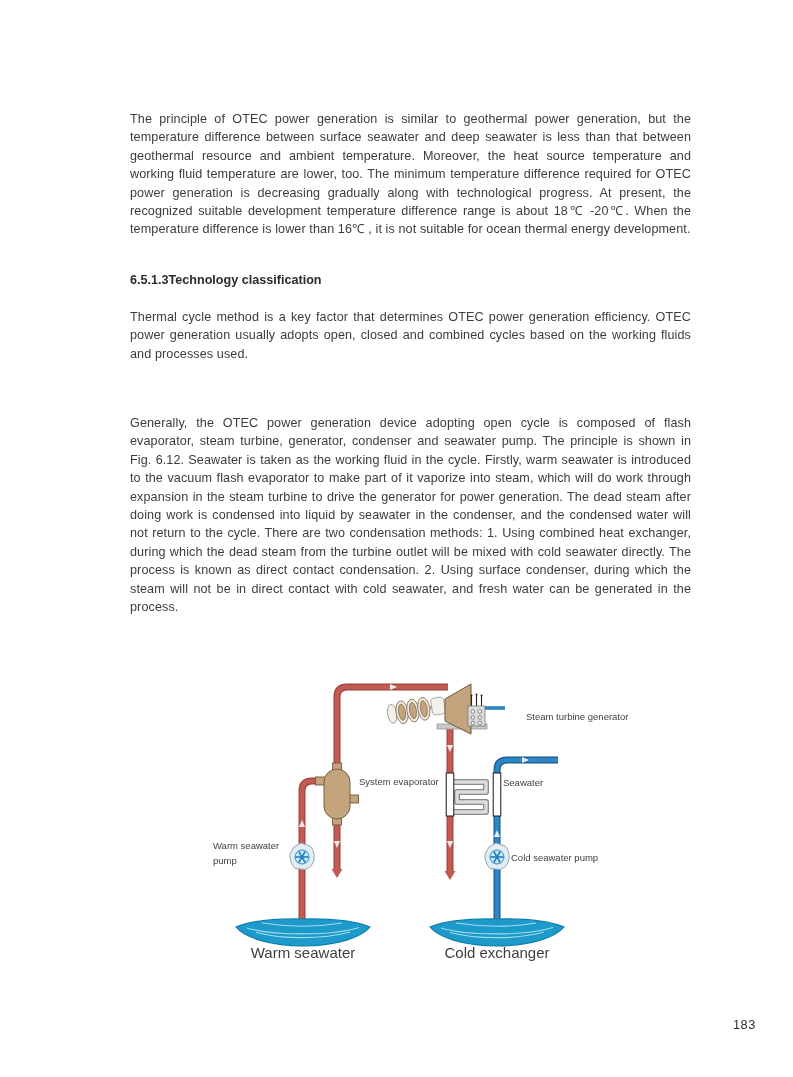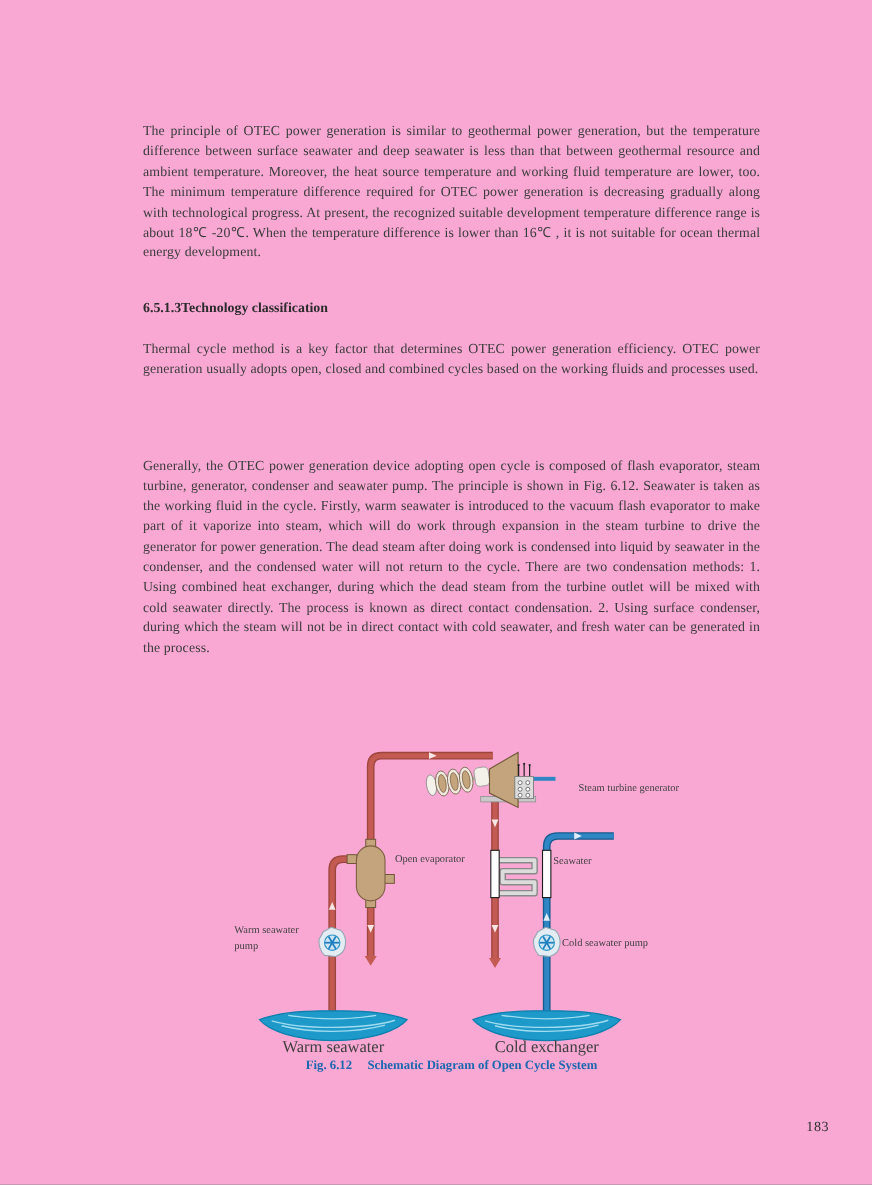--- a/index.html
+++ b/index.html
@@ -1,20 +1,20 @@
 <!DOCTYPE html>
 <html><head>
 <meta charset="utf-8">
 <style>
   html,body{margin:0;padding:0;background:#888;}
   .page{
     position:relative;
     width:793px;height:1077px;
-    background:#f9a8d4;
-    font-family:Liberation Serif, serif;
+    background:#ffffff;
+    font-family:Liberation Sans, sans-serif;
     color:#3c3c3c;
     overflow:hidden;
   }
   .textblock{
     position:absolute;left:130px;width:561px;
     font-size:12.6px;line-height:18.4px;
     text-align:justify;text-justify:inter-word;
     color:#3c3c3c;
     letter-spacing:.1px;
   }
@@ -180,26 +180,23 @@
         <polygon points="446.9,176 453.1,176 450,183"></polygon>
         <polygon points="333.9,176 340.1,176 337,183"></polygon>
         <polygon points="298.9,162 305.1,162 302,155"></polygon>
         <polygon points="493.9,172 500.1,172 497,165"></polygon>
         <polygon points="522,91.9 522,98.1 529,95"></polygon>
       </g>
     </svg>
   </div>
 
   <div class="fig-label" style="left:489px;top:710px;margin-left:37px;">Steam turbine generator</div>
-  <div class="fig-label" style="left:359px;top:775px;">Open evaporator</div>
+  <div class="fig-label" style="left:359px;top:775px;">System evaporator</div>
   <div class="fig-label" style="left:503px;top:776px;">Seawater</div>
   <div class="fig-label wrap" style="left:213px;top:839px;width:76px;">Warm seawater pump</div>
   <div class="fig-label" style="left:511px;top:851px;">Cold seawater pump</div>
   <div class="pool-label" style="left:238px;top:944px;width:130px;">Warm seawater</div>
   <div class="pool-label" style="left:432px;top:944px;width:130px;">Cold exchanger</div>
 
-  <div class="caption">
-    <span class="cap-label">Fig. 6.12</span><span>Schematic Diagram of Open Cycle System</span>
-  </div>
 
   <div class="page-number">183</div>
 
 </div>
 
 </body></html>

